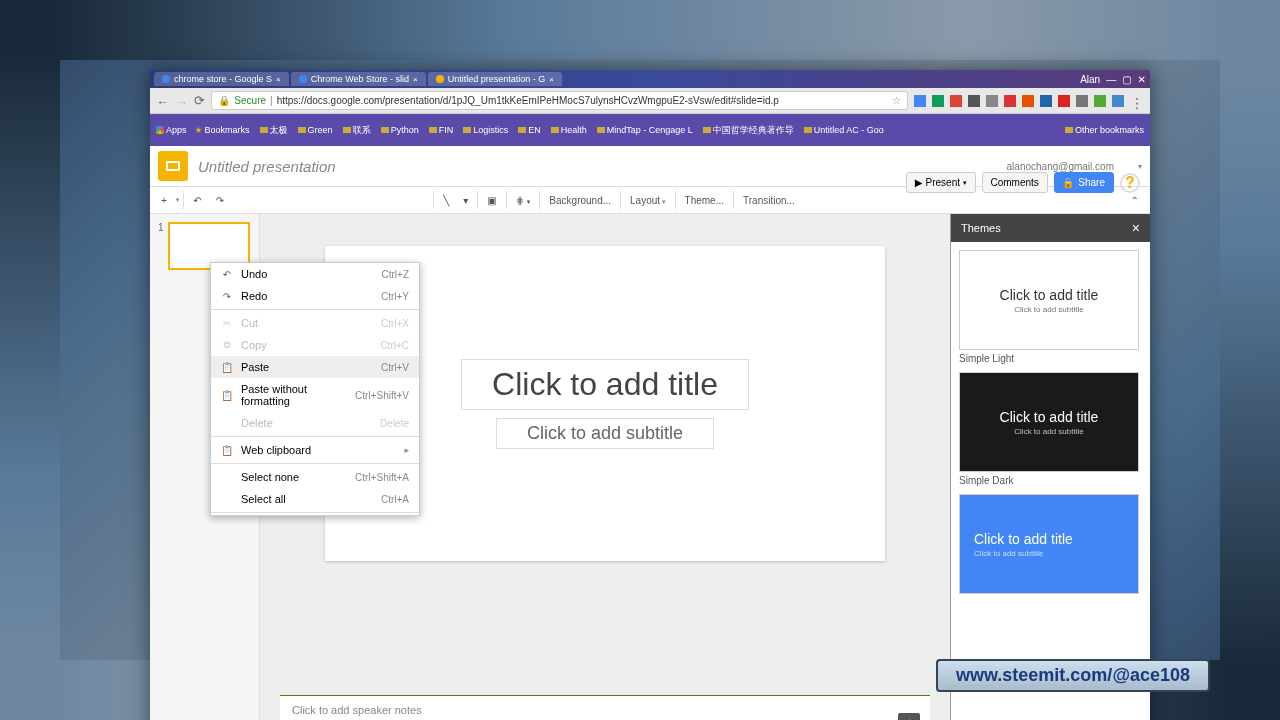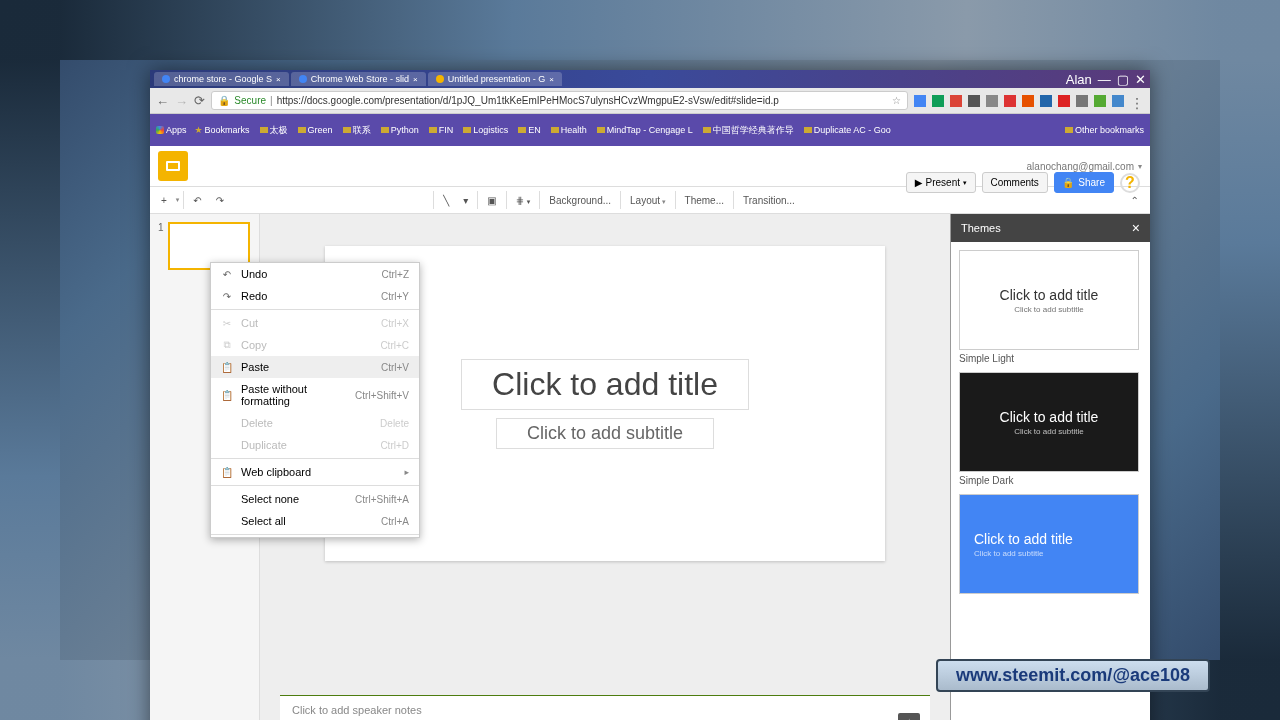--- a/index.html
+++ b/index.html
@@ -4,41 +4,41 @@
 <style>
 * { box-sizing: border-box; margin: 0; padding: 0; font-family: Arial, sans-serif; }
 body { width: 1280px; height: 720px; overflow: hidden; background: linear-gradient(135deg, #2a3f5f 0%, #4a6a8a 20%, #7a8a9a 50%, #4a6a8a 80%, #2a3f5f 100%); position: relative; }
 .frame { position: absolute; inset: 0; border: 60px solid; border-image: linear-gradient(135deg, #1a2a3a, #5a7a9a, #8a9aaa, #5a7a9a, #1a2a3a) 1; }
 .browser { position: absolute; left: 150px; top: 70px; width: 1000px; height: 681px; background: #fff; box-shadow: 0 0 20px rgba(0,0,0,0.5); }
 .titlebar { height: 18px; background: linear-gradient(90deg, #2b3a7a, #3a4a9a, #5a3a7a); display: flex; align-items: center; padding: 0 4px; font-size: 9px; color: #fff; }
 .titlebar .tabs { display: flex; gap: 2px; flex: 1; }
 .ttab { background: rgba(255,255,255,0.2); padding: 2px 8px; border-radius: 3px 3px 0 0; display: flex; align-items: center; gap: 4px; max-width: 145px; overflow: hidden; white-space: nowrap; }
 .ttab .favicon { width: 8px; height: 8px; border-radius: 50%; display: inline-block; }
 .ttab .close { font-size: 8px; }
-.winbtns { display: flex; gap: 6px; align-items: center; font-size: 13px; }
+.winbtns { display: flex; gap: 6px; align-items: center; font-size: 10px; }
 .winbtns span { cursor: default; }
 .addrbar { height: 26px; background: #e8e8e8; border-bottom: 1px solid #ccc; display: flex; align-items: center; padding: 0 6px; gap: 6px; font-size: 10px; }
 .navbtn { color: #666; font-size: 13px; cursor: pointer; }
 .urlbox { flex: 1; background: #fff; border: 1px solid #ccc; border-radius: 3px; padding: 3px 6px; display: flex; align-items: center; gap: 4px; font-size: 10px; color: #333; }
 .urlbox .lock { color: #2a8a2a; font-size: 10px; }
 .exticons { display: flex; gap: 6px; align-items: center; }
 .exticons span { width: 12px; height: 12px; display: inline-block; }
 .bmbar { height: 18px; background: #5a4aaa; display: flex; align-items: center; gap: 8px; padding: 16px 6px; font-size: 9px; color: #fff; overflow: hidden; }
 .bmbar .bm { display: flex; align-items: center; gap: 2px; white-space: nowrap; }
 .bmbar .fold { width: 8px; height: 6px; background: #ccaa33; display: inline-block; }
 .app { position: relative; height: calc(100% - 62px); background: #fff; }
 .apphead { height: 40px; display: flex; align-items: center; padding: 0 8px; }
 .logo { width: 30px; height: 30px; background: #f4b400; border-radius: 3px; display: flex; align-items: center; justify-content: center; margin-right: 10px; }
 .logo span { width: 14px; height: 10px; border: 2px solid #fff; border-radius: 1px; display: block; }
 .titlearea { flex: 1; }
 .doctitle { font-size: 15px; color: #888; font-style: italic; }
 .menubar { display: flex; gap: 12px; font-size: 11px; color: #555; margin-top: 2px; }
 .menubar span { cursor: pointer; }
 .menubar .active { background: #eee; padding: 1px 4px; }
-.headright { display: flex; align-items: center; gap: 4px; font-size: 10px; }
+.headright { display: flex; align-items: center; gap: 24px; font-size: 10px; }
 .email { color: #777; }
 .btn { padding: 4px 8px; border: 1px solid #ccc; border-radius: 3px; background: #f5f5f5; cursor: pointer; font-size: 10px; display: flex; align-items: center; gap: 3px; }
 .btn.share { background: #4285f4; color: #fff; border-color: #4285f4; }
 .helpicon { width: 20px; height: 20px; border: 2px solid #ddd; border-radius: 50%; display: flex; align-items: center; justify-content: center; color: #f4b400; font-weight: bold; }
 .toolbar { height: 28px; border-top: 1px solid #ddd; border-bottom: 1px solid #ddd; display: flex; align-items: center; padding: 0 6px; gap: 4px; font-size: 10px; color: #555; }
 .tbtn { padding: 3px 5px; cursor: pointer; }
 .tsep { width: 1px; height: 18px; background: #ddd; }
 .tdd::after { content: " ▾"; font-size: 7px; color: #888; }
 .collapse { margin-left: auto; }
 .workarea { display: flex; height: calc(100% - 68px); }
@@ -185,35 +185,36 @@
         <span class="bm">
           <span class="fold"></span>
           <span>MindTap - Cengage L</span>
         </span>
         <span class="bm">
           <span class="fold"></span>
           <span>中国哲学经典著作导</span>
         </span>
         <span class="bm">
           <span class="fold"></span>
-          <span>Duplicate AC - Goo</span>
+          <span>Untitled AC - Goo</span>
         </span>
       </span>
     <span class="bm" style="margin-left:auto">
         <span class="fold"></span>
         <span>Other bookmarks</span>
       </span>
   </div>
 
   <div class="app">
     <div class="apphead">
       <div class="logo">
           <span></span>
         </div>
       <div class="titlearea">
+        <div class="doctitle">Untitled presentation</div>
       </div>
       <div class="headright">
         <span class="email">alanochang@gmail.com</span>
           <span style="color:#888;font-size:8px">▾</span>
       </div>
     </div>
     <div style="position:absolute;right:10px;top:26px;display:flex;gap:6px;align-items:center">
         <div class="btn">▶ <span>Present</span> <span style="font-size:7px">▾</span></div>
         <div class="btn">Comments</div>
         <div class="btn share">🔒 <span>Share</span></div>
@@ -324,25 +325,20 @@
         <div class="dditem">
           <span class="icon">📋</span>
           <span class="lbl">Paste without formatting</span>
           <span class="sc">Ctrl+Shift+V</span>
         </div>
         <div class="dditem disabled">
           <span class="icon"></span>
           <span class="lbl">Delete</span>
           <span class="sc">Delete</span>
         </div>
-        <div class="dditem disabled">
-          <span class="icon"></span>
-          <span class="lbl">Duplicate</span>
-          <span class="sc">Ctrl+D</span>
-        </div>
         <div class="ddsep"></div>
         <div class="dditem">
           <span class="icon">📋</span>
           <span class="lbl">Web clipboard</span>
           <span class="arrow">▸</span>
         </div>
         <div class="ddsep"></div>
         <div class="dditem">
           <span class="icon"></span>
           <span class="lbl">Select none</span>

